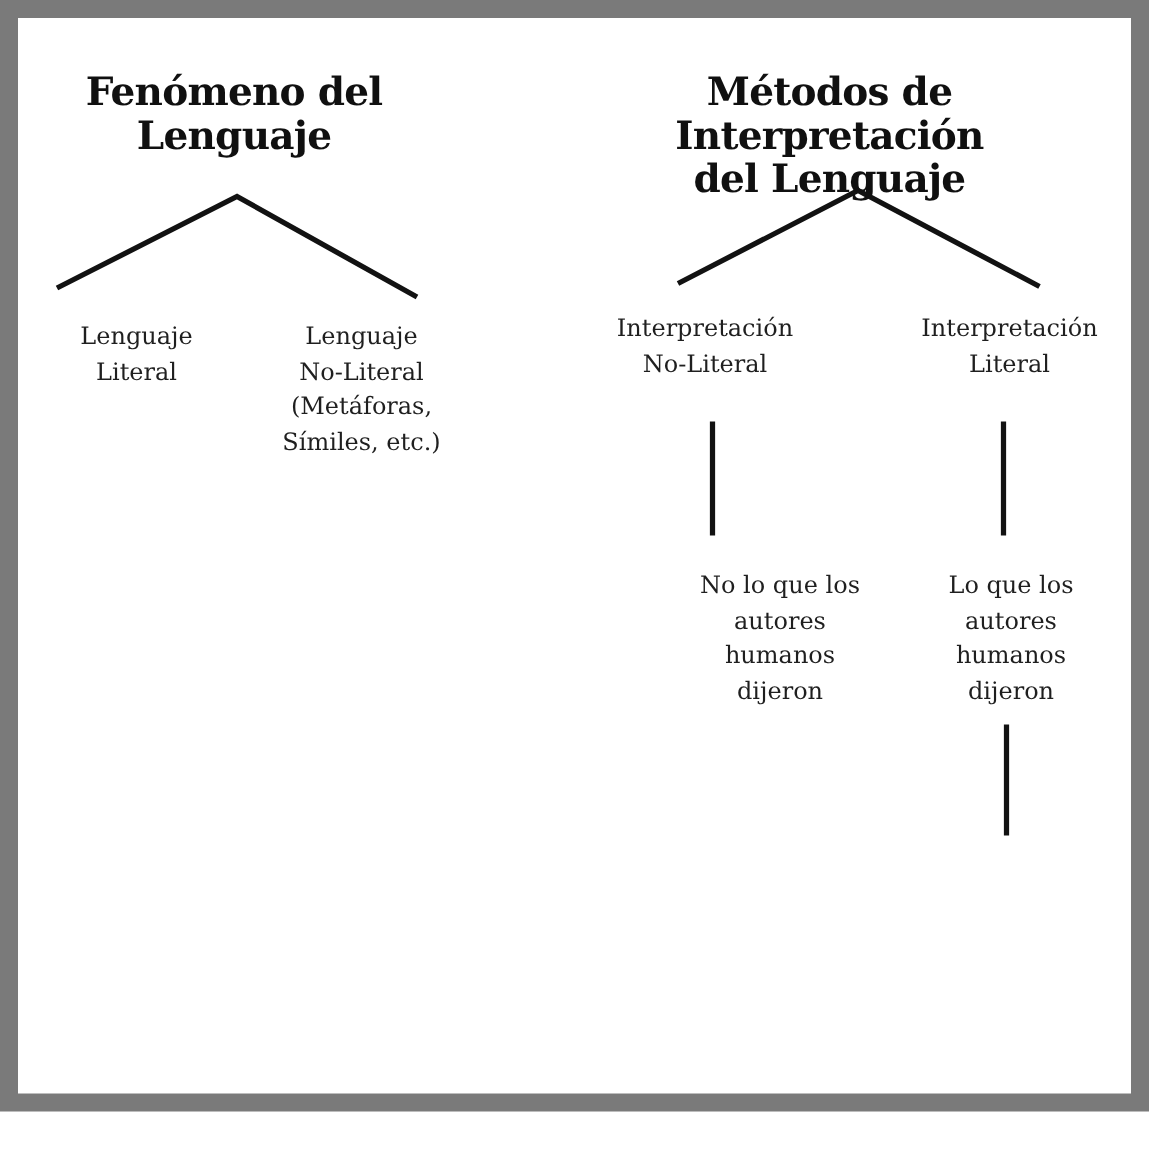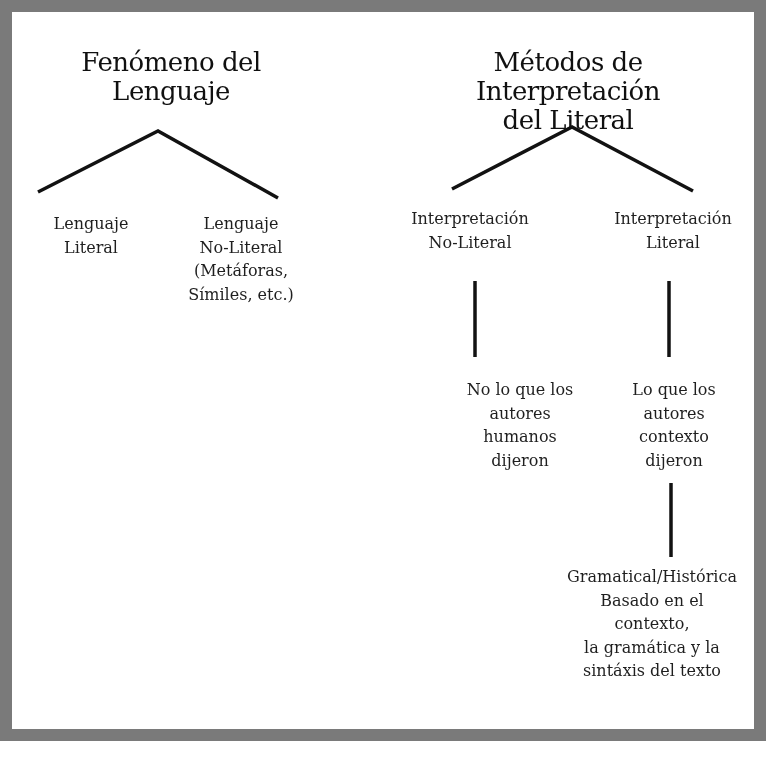--- a/index.html
+++ b/index.html
@@ -32,24 +32,23 @@
     stroke-linejoin: miter;
     stroke-linecap: butt;
   }
   .tree-title {
     position: absolute;
     transform: translateX(-50%);
     text-align: center;
     white-space: pre-line;
     font-size: 26px;
     line-height: 29px;
-    font-weight: normal;
+    font-weight: bold;
     letter-spacing: -0.5px;
     color: #101010;
-    margin-left: 15px;
   }
   .node-label {
     position: absolute;
     transform: translateX(-50%);
     text-align: center;
     white-space: pre-line;
     font-size: 16px;
     line-height: 23.5px;
     color: #1f1f1f;
   }
@@ -75,21 +74,21 @@
     <polyline points="452,189 572,127 693,191" stroke="#121212"></polyline>
     <line x1="475" y1="281" x2="475" y2="357" stroke="#121212"></line>
     <line x1="669" y1="281" x2="669" y2="357" stroke="#121212"></line>
     <line x1="671" y1="483" x2="671" y2="557" stroke="#121212"></line>
   </svg>
 
   <div class="tree-title" id="title-left">Fenómeno del
 Lenguaje</div>
 
   <div class="tree-title" id="title-right">Métodos de Interpretación
-del Literal</div>
+del Lenguaje</div>
 
   <div class="node-label" id="lbl-leng-literal">Lenguaje
 Literal</div>
 
   <div class="node-label" id="lbl-leng-nolit">Lenguaje
 No-Literal
 (Metáforas,
 Símiles, etc.)</div>
 
   <div class="node-label" id="lbl-int-nolit">Interpretación
@@ -98,21 +97,17 @@
   <div class="node-label" id="lbl-int-lit">Interpretación
 Literal</div>
 
   <div class="node-label" id="lbl-no-lo-que">No lo que los
 autores
 humanos
 dijeron</div>
 
   <div class="node-label" id="lbl-lo-que">Lo que los
 autores
-contexto
+humanos
 dijeron</div>
 
-  <div class="node-label" id="lbl-gramatical">Gramatical/Histórica
-Basado en el contexto,
-la gramática y la
-sintáxis del texto</div>
 
 </div>
 
 </body></html>

